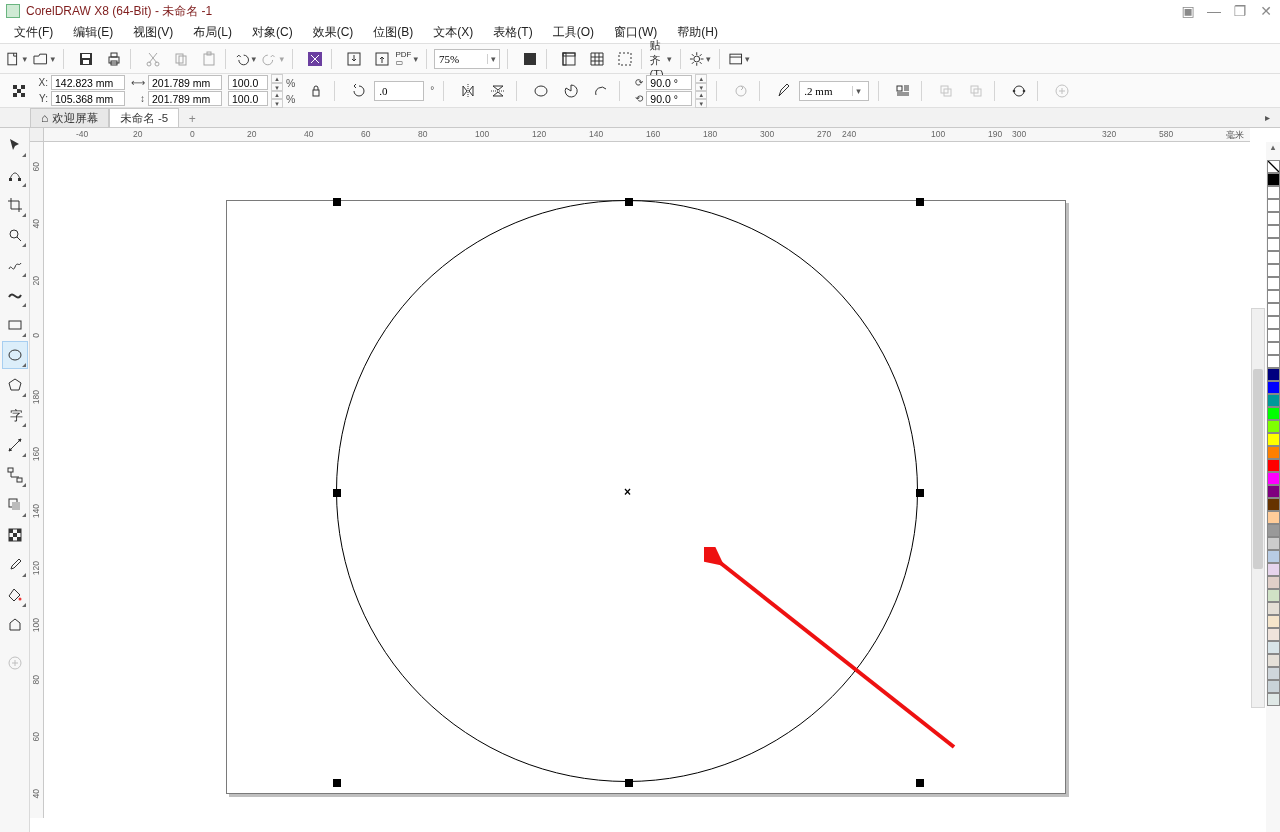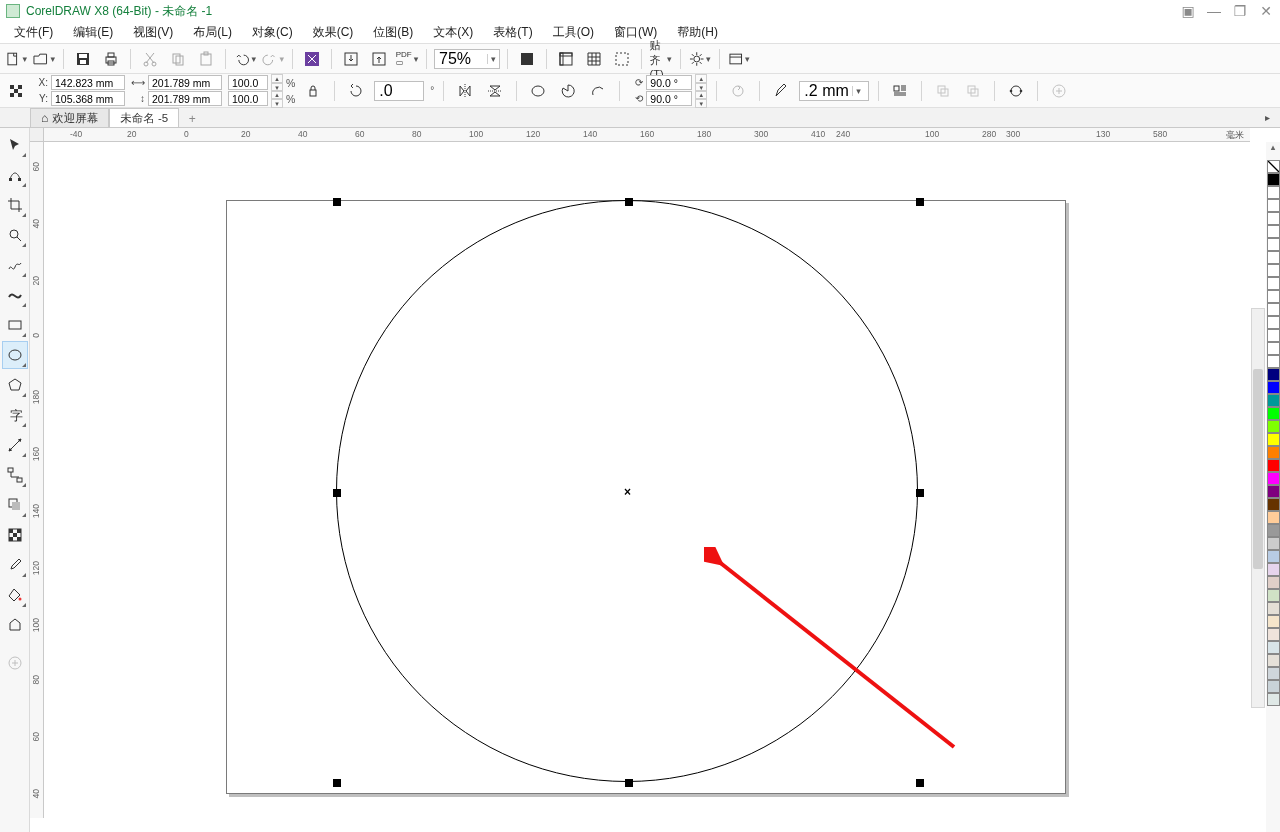--- a/index.html
+++ b/index.html
@@ -1,32 +1,32 @@
 <!DOCTYPE html>
 <html><head>
 <meta charset="utf-8">
 <style>
 * { margin: 0; padding: 0; box-sizing: border-box; font-family: "Microsoft YaHei", Tahoma, sans-serif; }
 body { background: #fff; overflow: hidden; width: 1280px; height: 832px; position: relative; font-size: 12px; color: #333; }
 .titlebar { height: 22px; display: flex; align-items: center; padding: 0 6px; background: #fff; }
 .titlebar .logo { width: 14px; height: 14px; background: #cfead4; border: 1px solid #6ab580; margin-right: 6px; }
-.titlebar .title { color: #15803d; font-size: 12px; flex: 1; }
+.titlebar .title { color: #7f1d1d; font-size: 12px; flex: 1; }
 .titlebar .winbtns { display: flex; gap: 10px; align-items: center; }
 .titlebar .winbtns span { width: 16px; height: 16px; display: inline-flex; align-items: center; justify-content: center; color: #8a8a8a; font-size: 14px; cursor: default; }
 .menubar { height: 22px; display: flex; align-items: center; padding: 0 4px; gap: 0; border-bottom: 1px solid #e0e0e0; }
 .menubar .mitem { padding: 2px 10px; font-size: 12px; color: #222; }
 .toolbar { height: 30px; display: flex; align-items: center; padding: 2px 4px; gap: 4px; border-bottom: 1px solid #e0e0e0; background: #fafafa; }
 .toolbar2 { height: 34px; display: flex; align-items: center; padding: 2px 4px; gap: 6px; border-bottom: 1px solid #e0e0e0; background: #fafafa; }
-.tbtn { width: 24px; height: 24px; display: inline-flex; align-items: center; justify-content: center; border: 1px solid transparent; border-radius: 2px; }
+.tbtn { width: 24px; height: 24px; display: inline-flex; align-items: center; justify-content: flex-end; border: 1px solid transparent; border-radius: 2px; }
 .tbtn svg { width: 16px; height: 16px; }
 .sep { width: 1px; height: 20px; background: #d5d5d5; margin: 0 3px; }
 .dd { display: inline-flex; align-items: center; }
 .dd .caret { font-size: 9px; color: #555; margin-left: 2px; }
 .combo { display: inline-flex; align-items: center; border: 1px solid #bfbfbf; background: #fff; height: 20px; }
-.combo input { border: none; outline: none; font-size: 16px; padding: 0 4px; width: 52px; background: transparent; }
+.combo input { border: none; outline: none; font-size: 11px; padding: 0 4px; width: 52px; background: transparent; font-family: Liberation Serif, serif; }
 .combo .caret { font-size: 9px; color: #555; padding: 0 3px; border-left: 1px solid #cfcfcf; }
 .propgrid { display: inline-flex; flex-direction: column; gap: 1px; }
 .proprow { display: inline-flex; align-items: center; gap: 3px; height: 15px; }
 .proprow .lbl { font-size: 10px; color: #444; width: 14px; text-align: right; }
 .proprow input { width: 74px; height: 15px; font-size: 10.5px; border: 1px solid #bfbfbf; padding: 0 3px; }
 .proprow .unit { font-size: 10.5px; color: #555; }
 .spin { display: inline-flex; flex-direction: column; }
 .spin span { font-size: 7px; line-height: 7px; color: #555; border: 1px solid #cfcfcf; width: 12px; text-align: center; }
 .doctabs { height: 20px; display: flex; align-items: flex-end; background: #f2f2f2; border-bottom: 1px solid #c9c9c9; padding-left: 30px; }
 .dtab { display: inline-flex; align-items: center; gap: 4px; padding: 2px 10px; font-size: 11.5px; background: #e8e8e8; border: 1px solid #c9c9c9; border-bottom: none; margin-right: 0; height: 19px; }
@@ -36,21 +36,21 @@
 .workarea { position: absolute; top: 128px; bottom: 0; left: 0; right: 0; display: flex; }
 .toolbox { width: 30px; background: #f7f7f7; border-right: 1px solid #dadada; display: flex; flex-direction: column; align-items: center; padding-top: 3px; gap: 2px; }
 .toolbox .tool { width: 26px; height: 28px; display: flex; align-items: center; justify-content: center; border: 1px solid transparent; position: relative; }
 .toolbox .tool.sel { background: #dceefa; border-color: #a7cef0; }
 .toolbox .tool .fly { position: absolute; bottom: 1px; right: 1px; width: 0; height: 0; border-left: 4px solid transparent; border-bottom: 4px solid #666; }
 .toolbox .tool svg { width: 16px; height: 16px; }
 .canvaswrap { flex: 1; position: relative; background: #fff; overflow: hidden; }
 .hruler { position: absolute; top: 0; left: 14px; right: 30px; height: 14px; background: #f7f7f7; border-bottom: 1px solid #c9c9c9; font-size: 8px; color: #666; overflow: hidden; }
 .vruler { position: absolute; top: 14px; left: 0; width: 14px; bottom: 14px; background: #f7f7f7; border-right: 1px solid #c9c9c9; font-size: 8px; color: #666; overflow: hidden; }
 .rcorner { position: absolute; top: 0; left: 0; width: 14px; height: 14px; background: #f0f0f0; border-right: 1px solid #c9c9c9; border-bottom: 1px solid #c9c9c9; }
-.rulabel { position: absolute; top: 1px; font-size: 8.5px; }
+.rulabel { position: absolute; top: 1px; font-size: 8.5px; margin-left: 6px; }
 .vrulabel { position: absolute; left: 1px; font-size: 8.5px; writing-mode: vertical-rl; transform: rotate(180deg); }
 .canvas { position: absolute; top: 14px; left: 14px; right: 30px; bottom: 14px; background: #fff; }
 .page { position: absolute; left: 182px; top: 58px; width: 840px; height: 594px; border: 1px solid #7a7a7a; box-shadow: 3px 3px 0 rgba(0,0,0,.25); background: #fff; }
 .circle { position: absolute; left: 292px; top: 58px; width: 582px; height: 582px; border: 1px solid #000; border-radius: 50%; }
 .sel-handle { position: absolute; width: 8px; height: 8px; background: #000; }
 .sel-center { position: absolute; font-size: 12px; color: #000; font-weight: bold; }
 .arrow { position: absolute; pointer-events: none; }
 .scroll-v { position: absolute; right: 15px; top: 180px; width: 14px; height: 400px; background: #f0f0f0; border: 1px solid #d5d5d5; }
 .scroll-v .thumb { position: absolute; left: 1px; right: 1px; top: 60px; height: 200px; background: #cfcfcf; border-radius: 2px; }
 .palette { position: absolute; right: 0; top: 14px; width: 14px; bottom: 0; background: #f7f7f7; display: flex; flex-direction: column; align-items: center; }
@@ -542,26 +542,26 @@
         <span class="rulabel" style="left: 197px;">20</span>
         <span class="rulabel" style="left: 254px;">40</span>
         <span class="rulabel" style="left: 311px;">60</span>
         <span class="rulabel" style="left: 368px;">80</span>
         <span class="rulabel" style="left: 425px;">100</span>
         <span class="rulabel" style="left: 482px;">120</span>
         <span class="rulabel" style="left: 539px;">140</span>
         <span class="rulabel" style="left: 596px;">160</span>
         <span class="rulabel" style="left: 653px;">180</span>
         <span class="rulabel" style="left: 710px;">300</span>
-        <span class="rulabel" style="left: 767px;">410</span>
+        <span class="rulabel" style="left: 767px;">270</span>
         <span class="rulabel" style="left: 792px;">240</span>
         <span class="rulabel" style="left: 881px;">100</span>
-        <span class="rulabel" style="left: 938px;">280</span>
+        <span class="rulabel" style="left: 938px;">190</span>
         <span class="rulabel" style="left: 962px;">300</span>
-        <span class="rulabel" style="left: 1052px;">130</span>
+        <span class="rulabel" style="left: 1052px;">320</span>
         <span class="rulabel" style="left: 1109px;">580</span>
       </div>
     <div class="vruler" id="vruler">
         <span class="vrulabel" style="top: 20px;">60</span>
         <span class="vrulabel" style="top: 77px;">40</span>
         <span class="vrulabel" style="top: 134px;">20</span>
         <span class="vrulabel" style="top: 191px;">0</span>
         <span class="vrulabel" style="top: 248px;">180</span>
         <span class="vrulabel" style="top: 305px;">160</span>
         <span class="vrulabel" style="top: 362px;">140</span>

